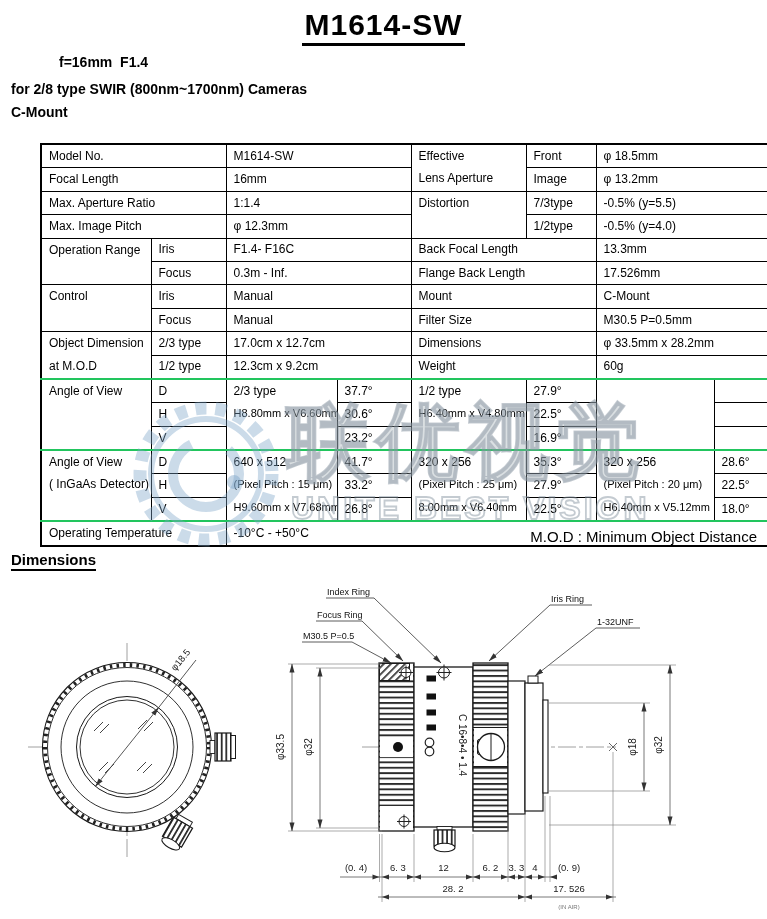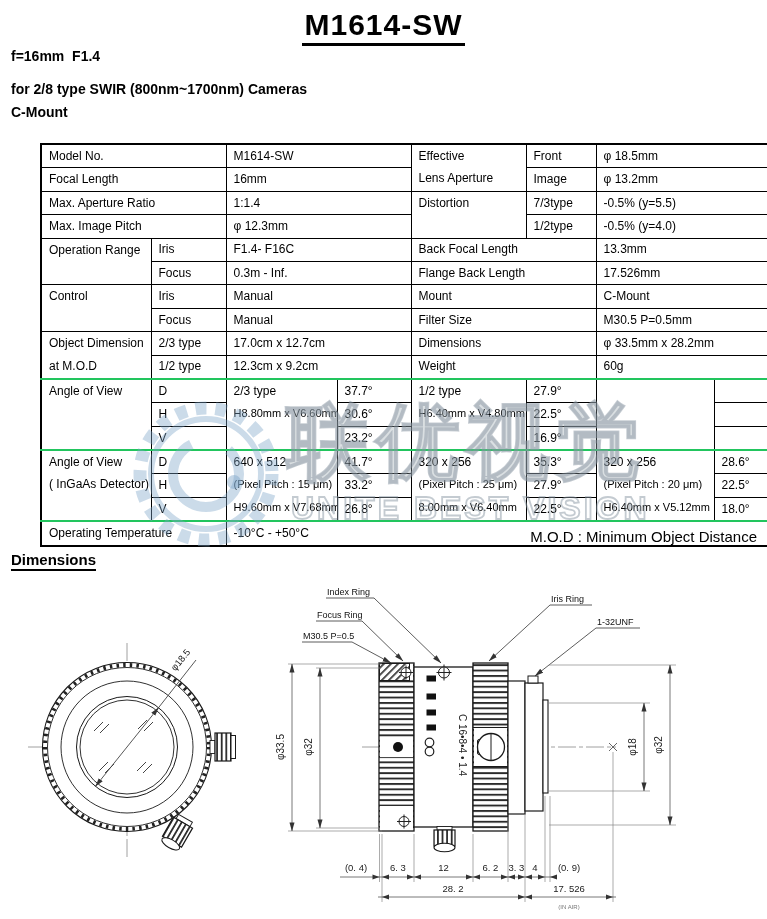--- a/index.html
+++ b/index.html
@@ -36,21 +36,21 @@
   #drawing{top:580px;left:0;}
   svg text{font-family:"Liberation Sans","DejaVu Sans",sans-serif;}
 </style>
 </head>
 <body>
 
 <div class="abs" id="title-wrap">
   <span>M1614-SW</span>
 </div>
 
-<div class="abs sub" style="top:48px;">f=16mm  F1.4</div>
+<div class="abs sub" style="top:54px;margin-left:48px;">f=16mm  F1.4</div>
 <div class="abs sub" style="top:81px;">for 2/8 type SWIR (800nm~1700nm) Cameras</div>
 <div class="abs sub" style="top:104px;">C-Mount</div>
 
 <div class="abs" id="spec-wrap">
 <table>
   <colgroup>
     <col style="width:110px">
         <col style="width:75px">
         <col style="width:111px">
         <col style="width:74px">

